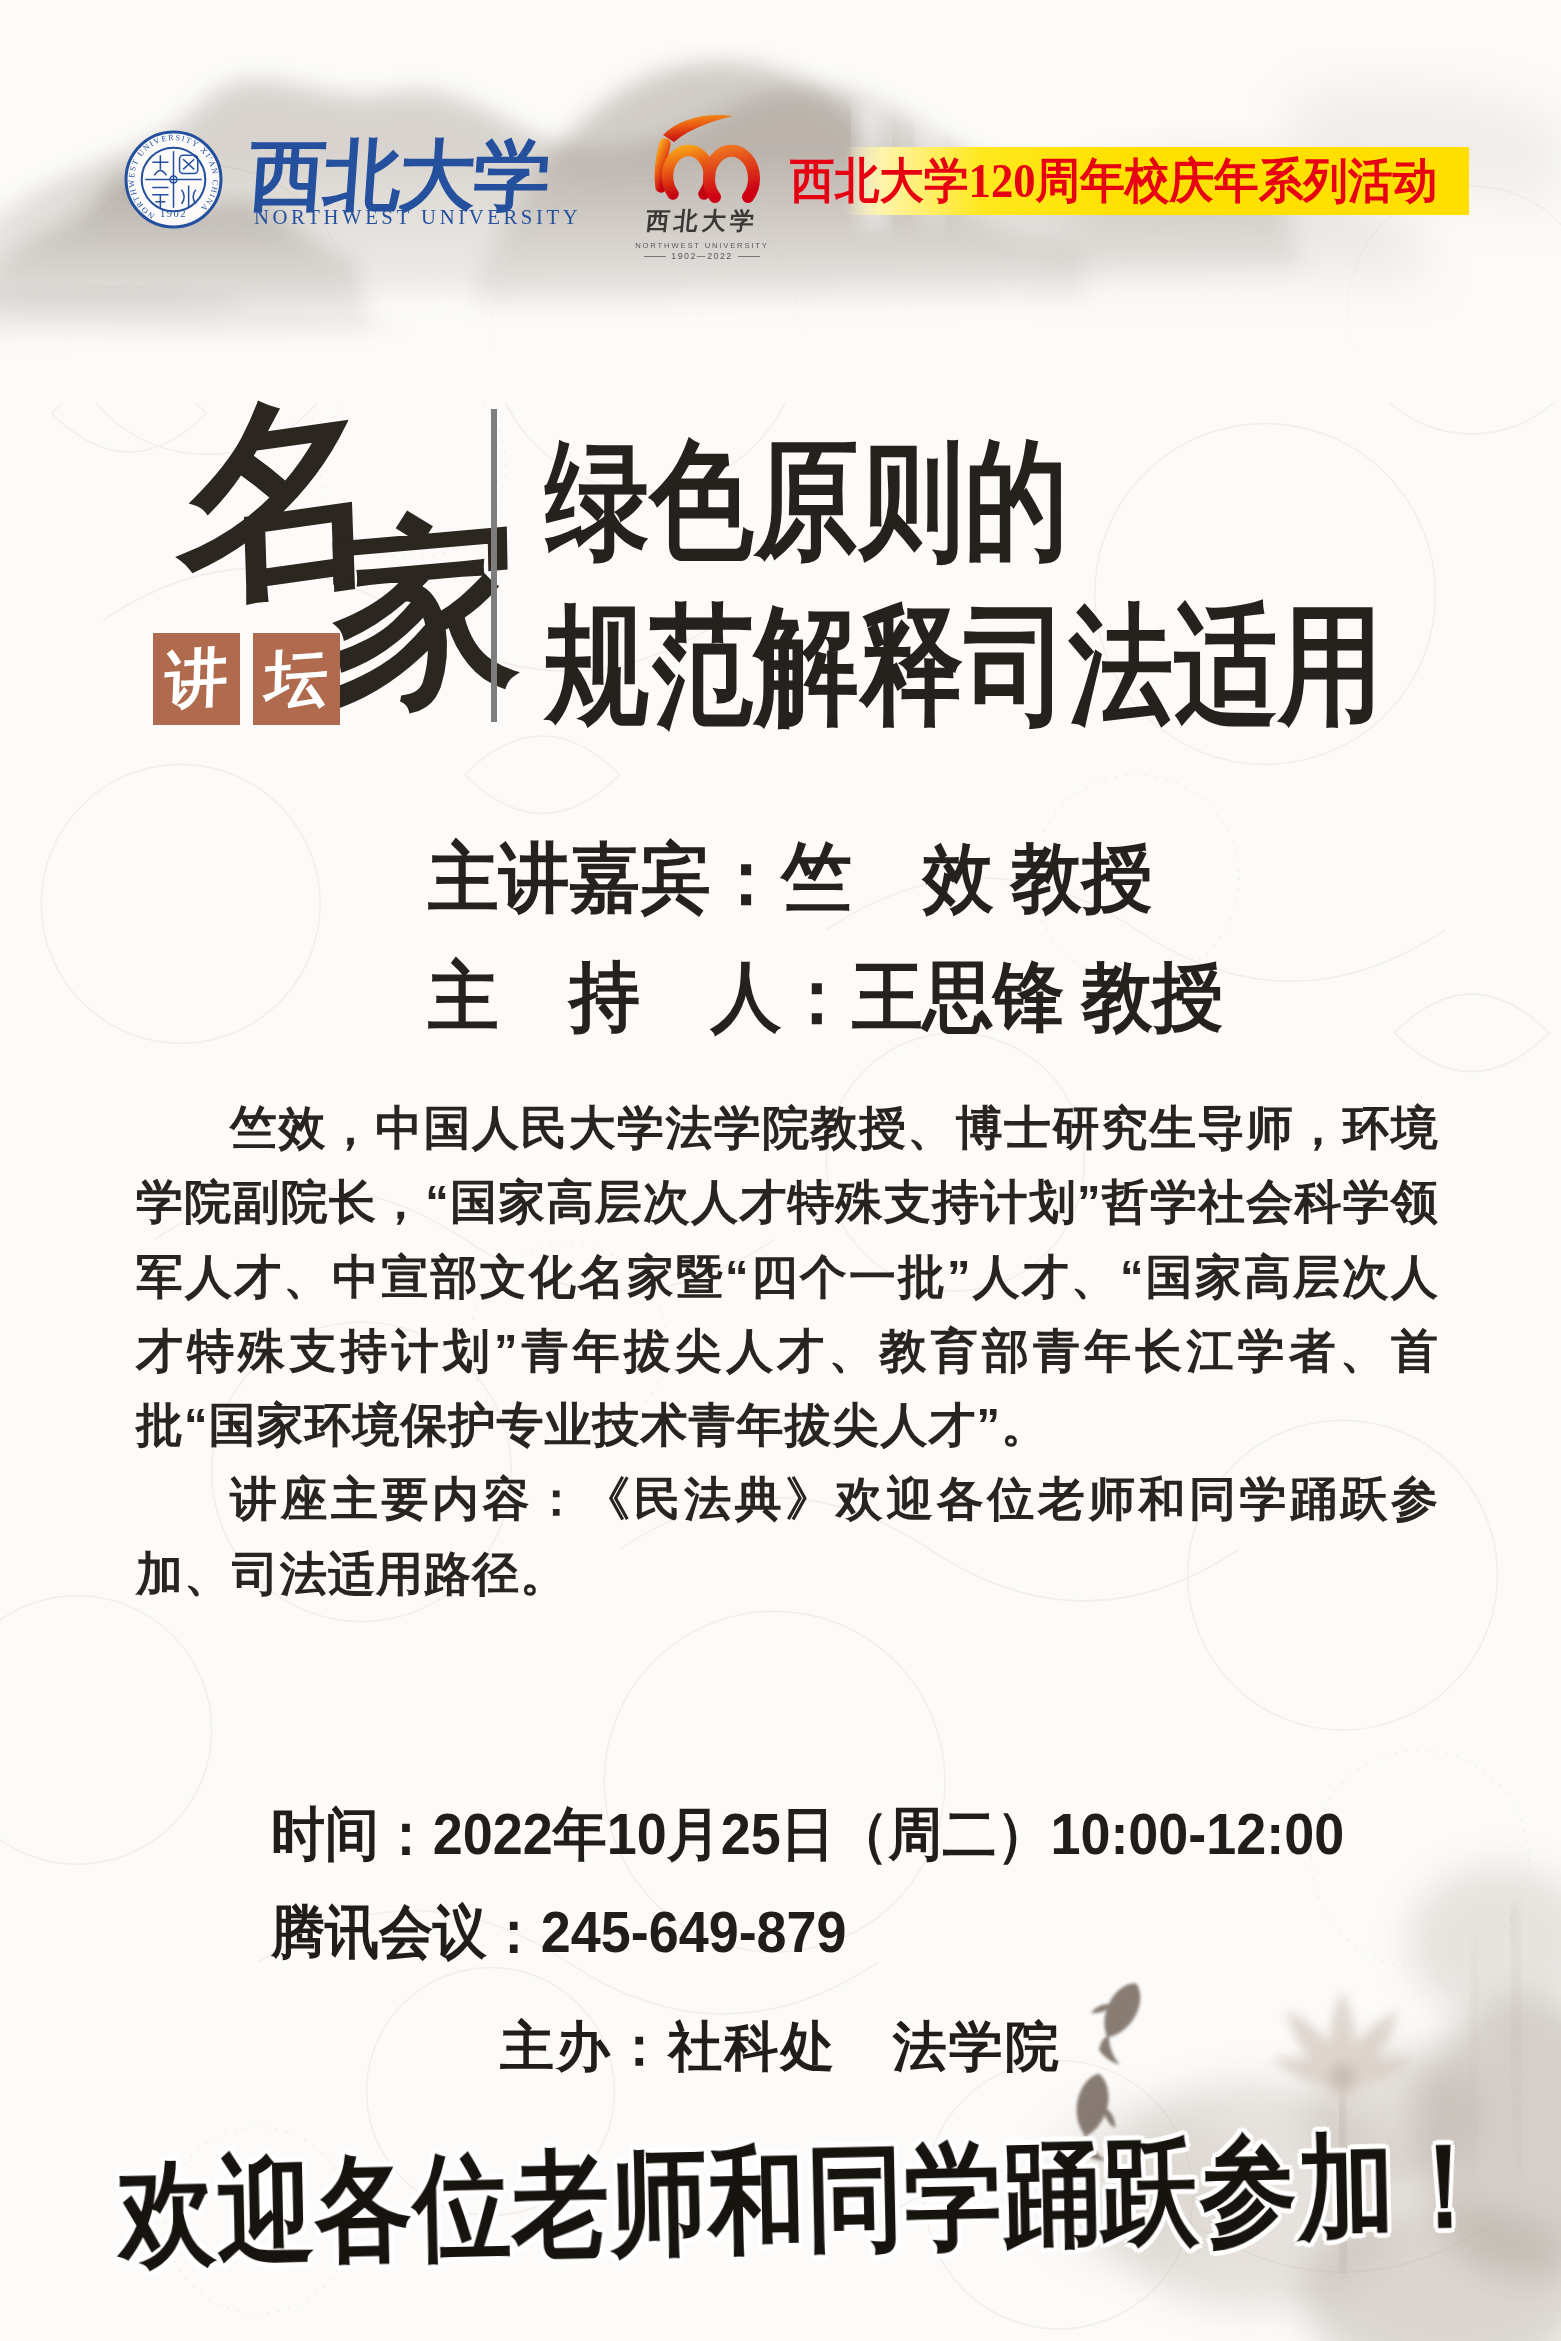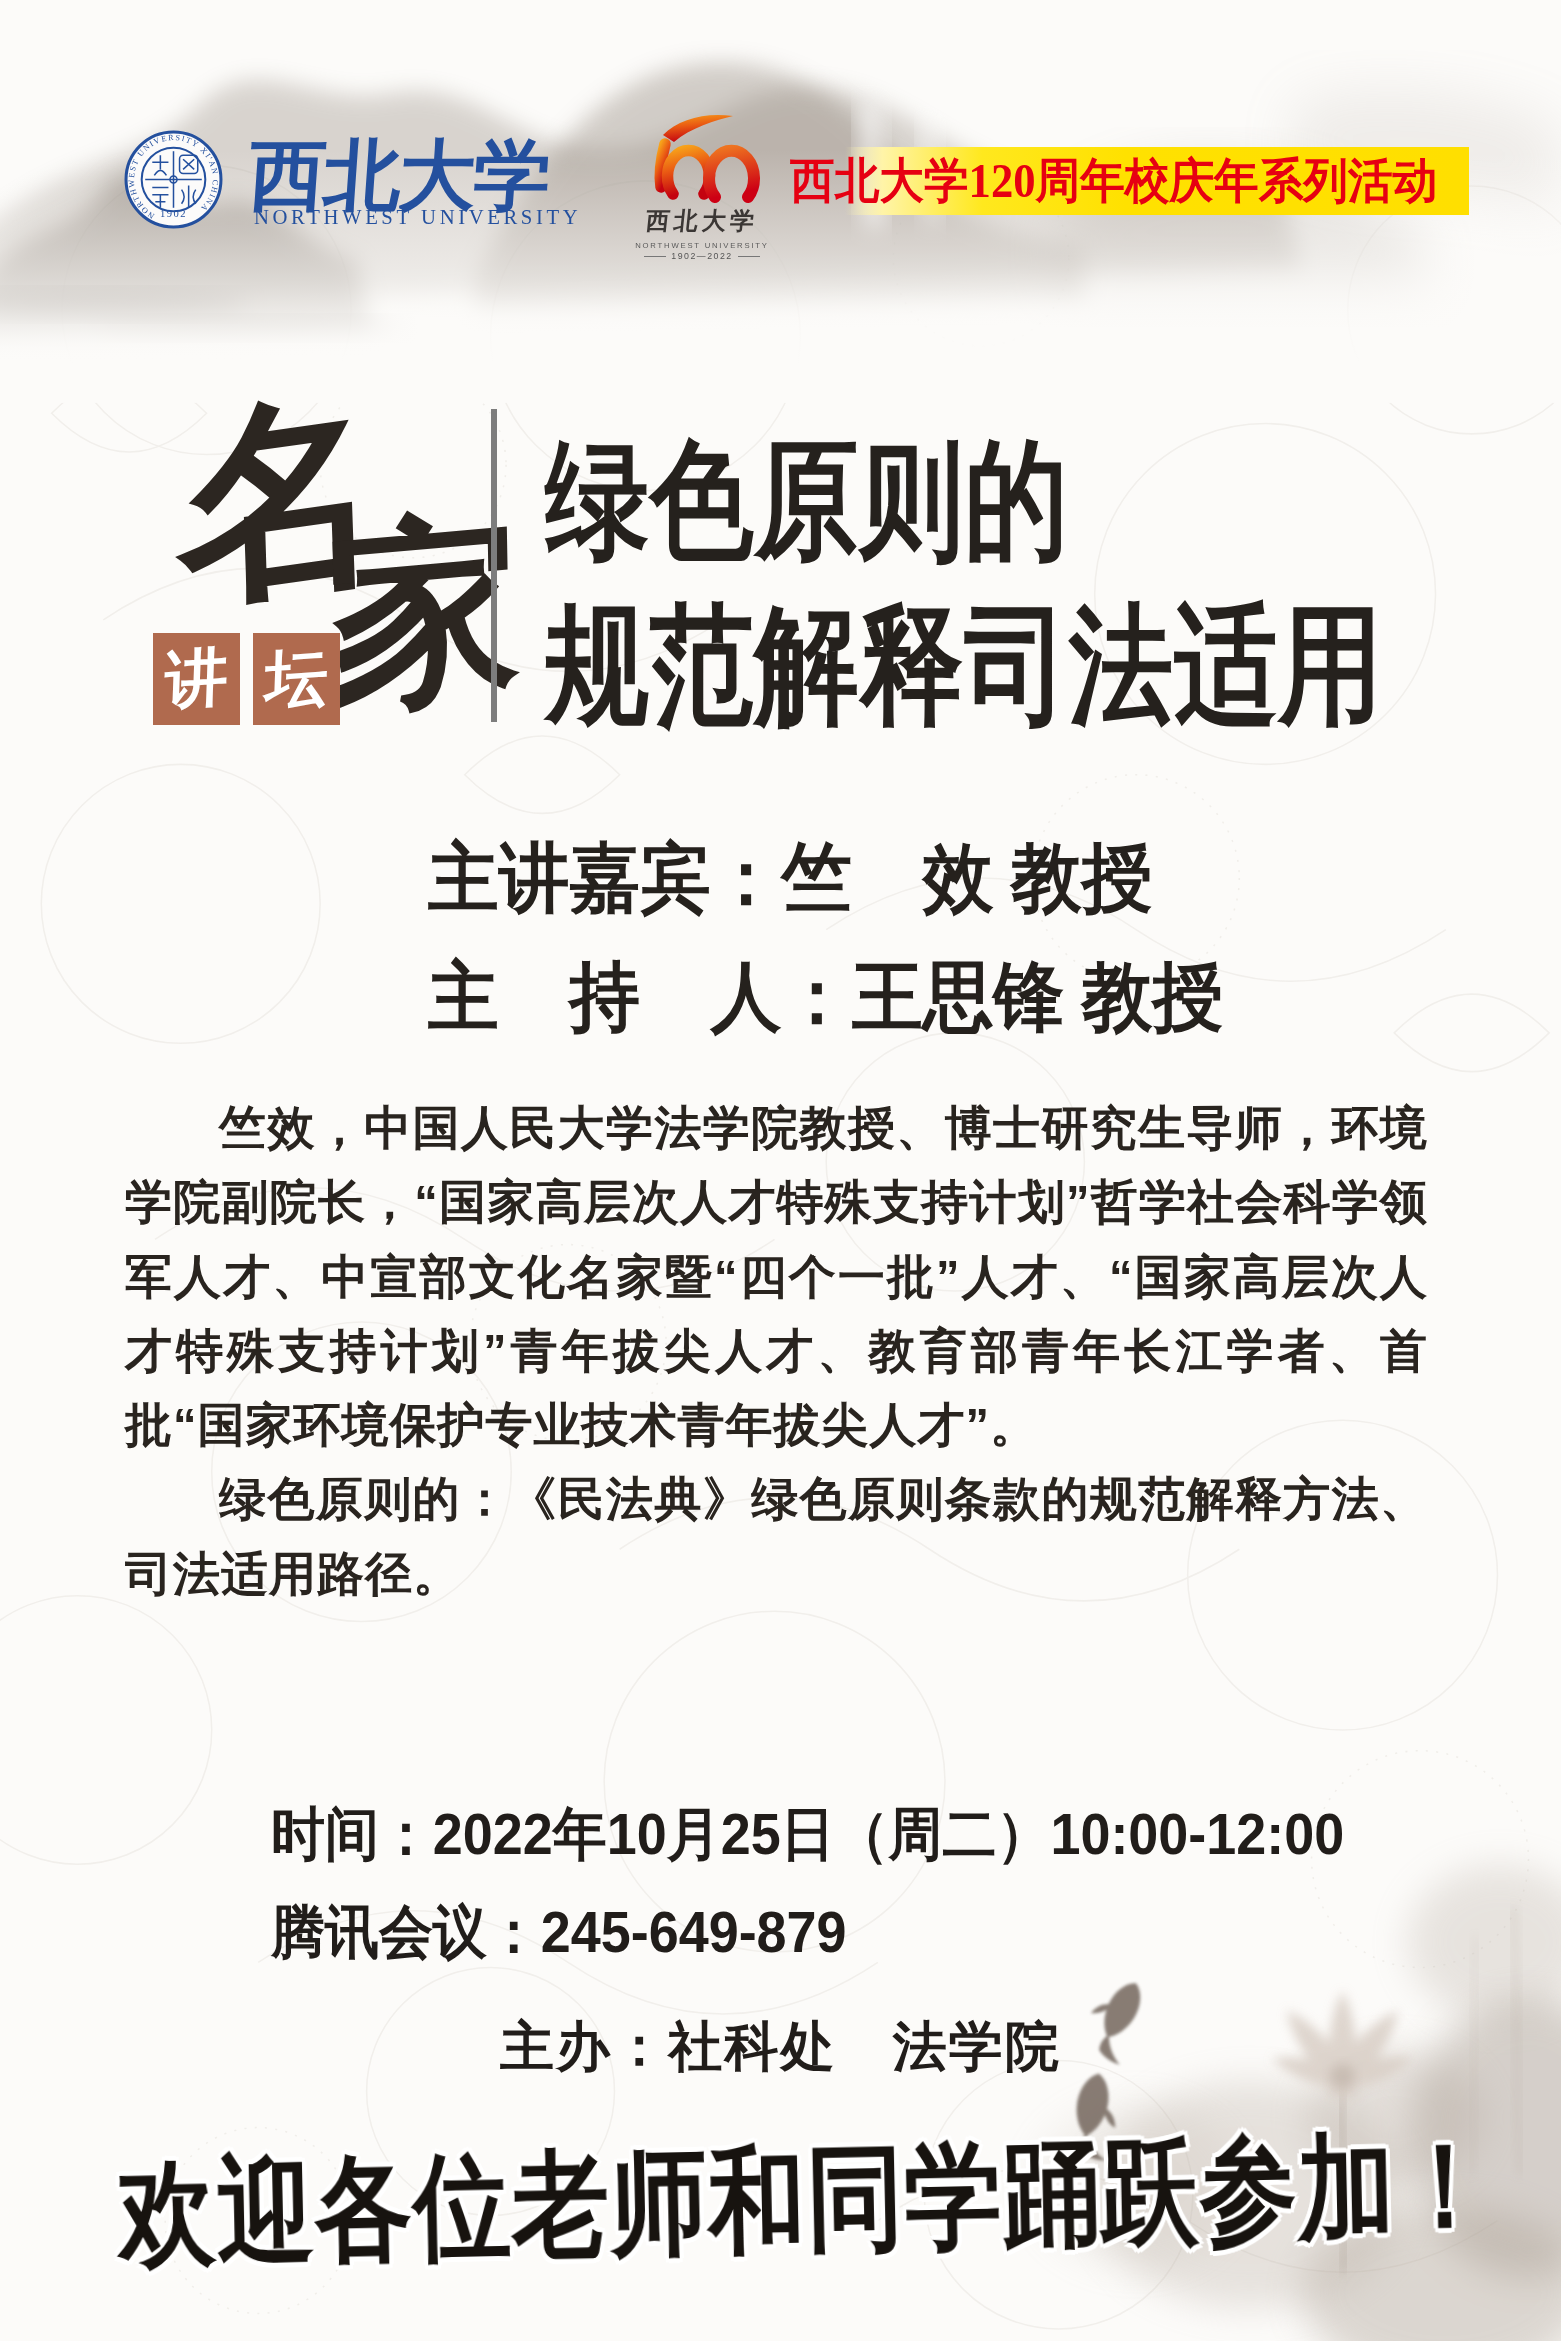--- a/index.html
+++ b/index.html
@@ -87,21 +87,21 @@
   
   .speakers{
     position:absolute;left:428px;top:819px;
     font-size:76px;font-weight:bold;color:#25211d;
     line-height:1.56;white-space:nowrap;
     transform:scaleX(.93);transform-origin:left top;
   }
 
   
   .bio{
-    position:absolute;left:125px;top:1091px;width:1303px;
+    position:absolute;left:136px;top:1091px;width:1303px;
     font-size:47px;line-height:1.58;letter-spacing:1px;
     color:#29241f;font-weight:600;
     font-family:"Liberation Sans","DejaVu Sans",sans-serif;
     text-align:justify;
   }
   .bio p{margin:0;text-indent:2em;}
 
   
   .schedule{
     position:absolute;left:271px;top:1805px;
@@ -314,21 +314,21 @@
     <div class="line">
       <span>主讲嘉宾：</span><span>竺　效 教授</span>
     </div>
     <div class="line">
       <span>主　持　人：</span><span>王思锋 教授</span>
     </div>
   </div>
 
   <div class="bio">
     <p>竺效，中国人民大学法学院教授、博士研究生导师，环境学院副院长，“国家高层次人才特殊支持计划”哲学社会科学领军人才、中宣部文化名家暨“四个一批”人才、“国家高层次人才特殊支持计划”青年拔尖人才、教育部青年长江学者、首批“国家环境保护专业技术青年拔尖人才”。</p>
-    <p>绿色原则的：《民法典》绿色原则条款的规范解释方法、司法适用路径。</p>
+    <p>讲座主要内容：《民法典》欢迎各位老师和同学踊跃参加、司法适用路径。</p>
   </div>
 
   <div class="schedule">
     <div class="line">
       <span>时间：</span><span>2022年10月25日（周二）10:00-12:00</span>
     </div>
     <div class="line">
       <span>腾讯会议：</span><span>245-649-879</span>
     </div>
   </div>

